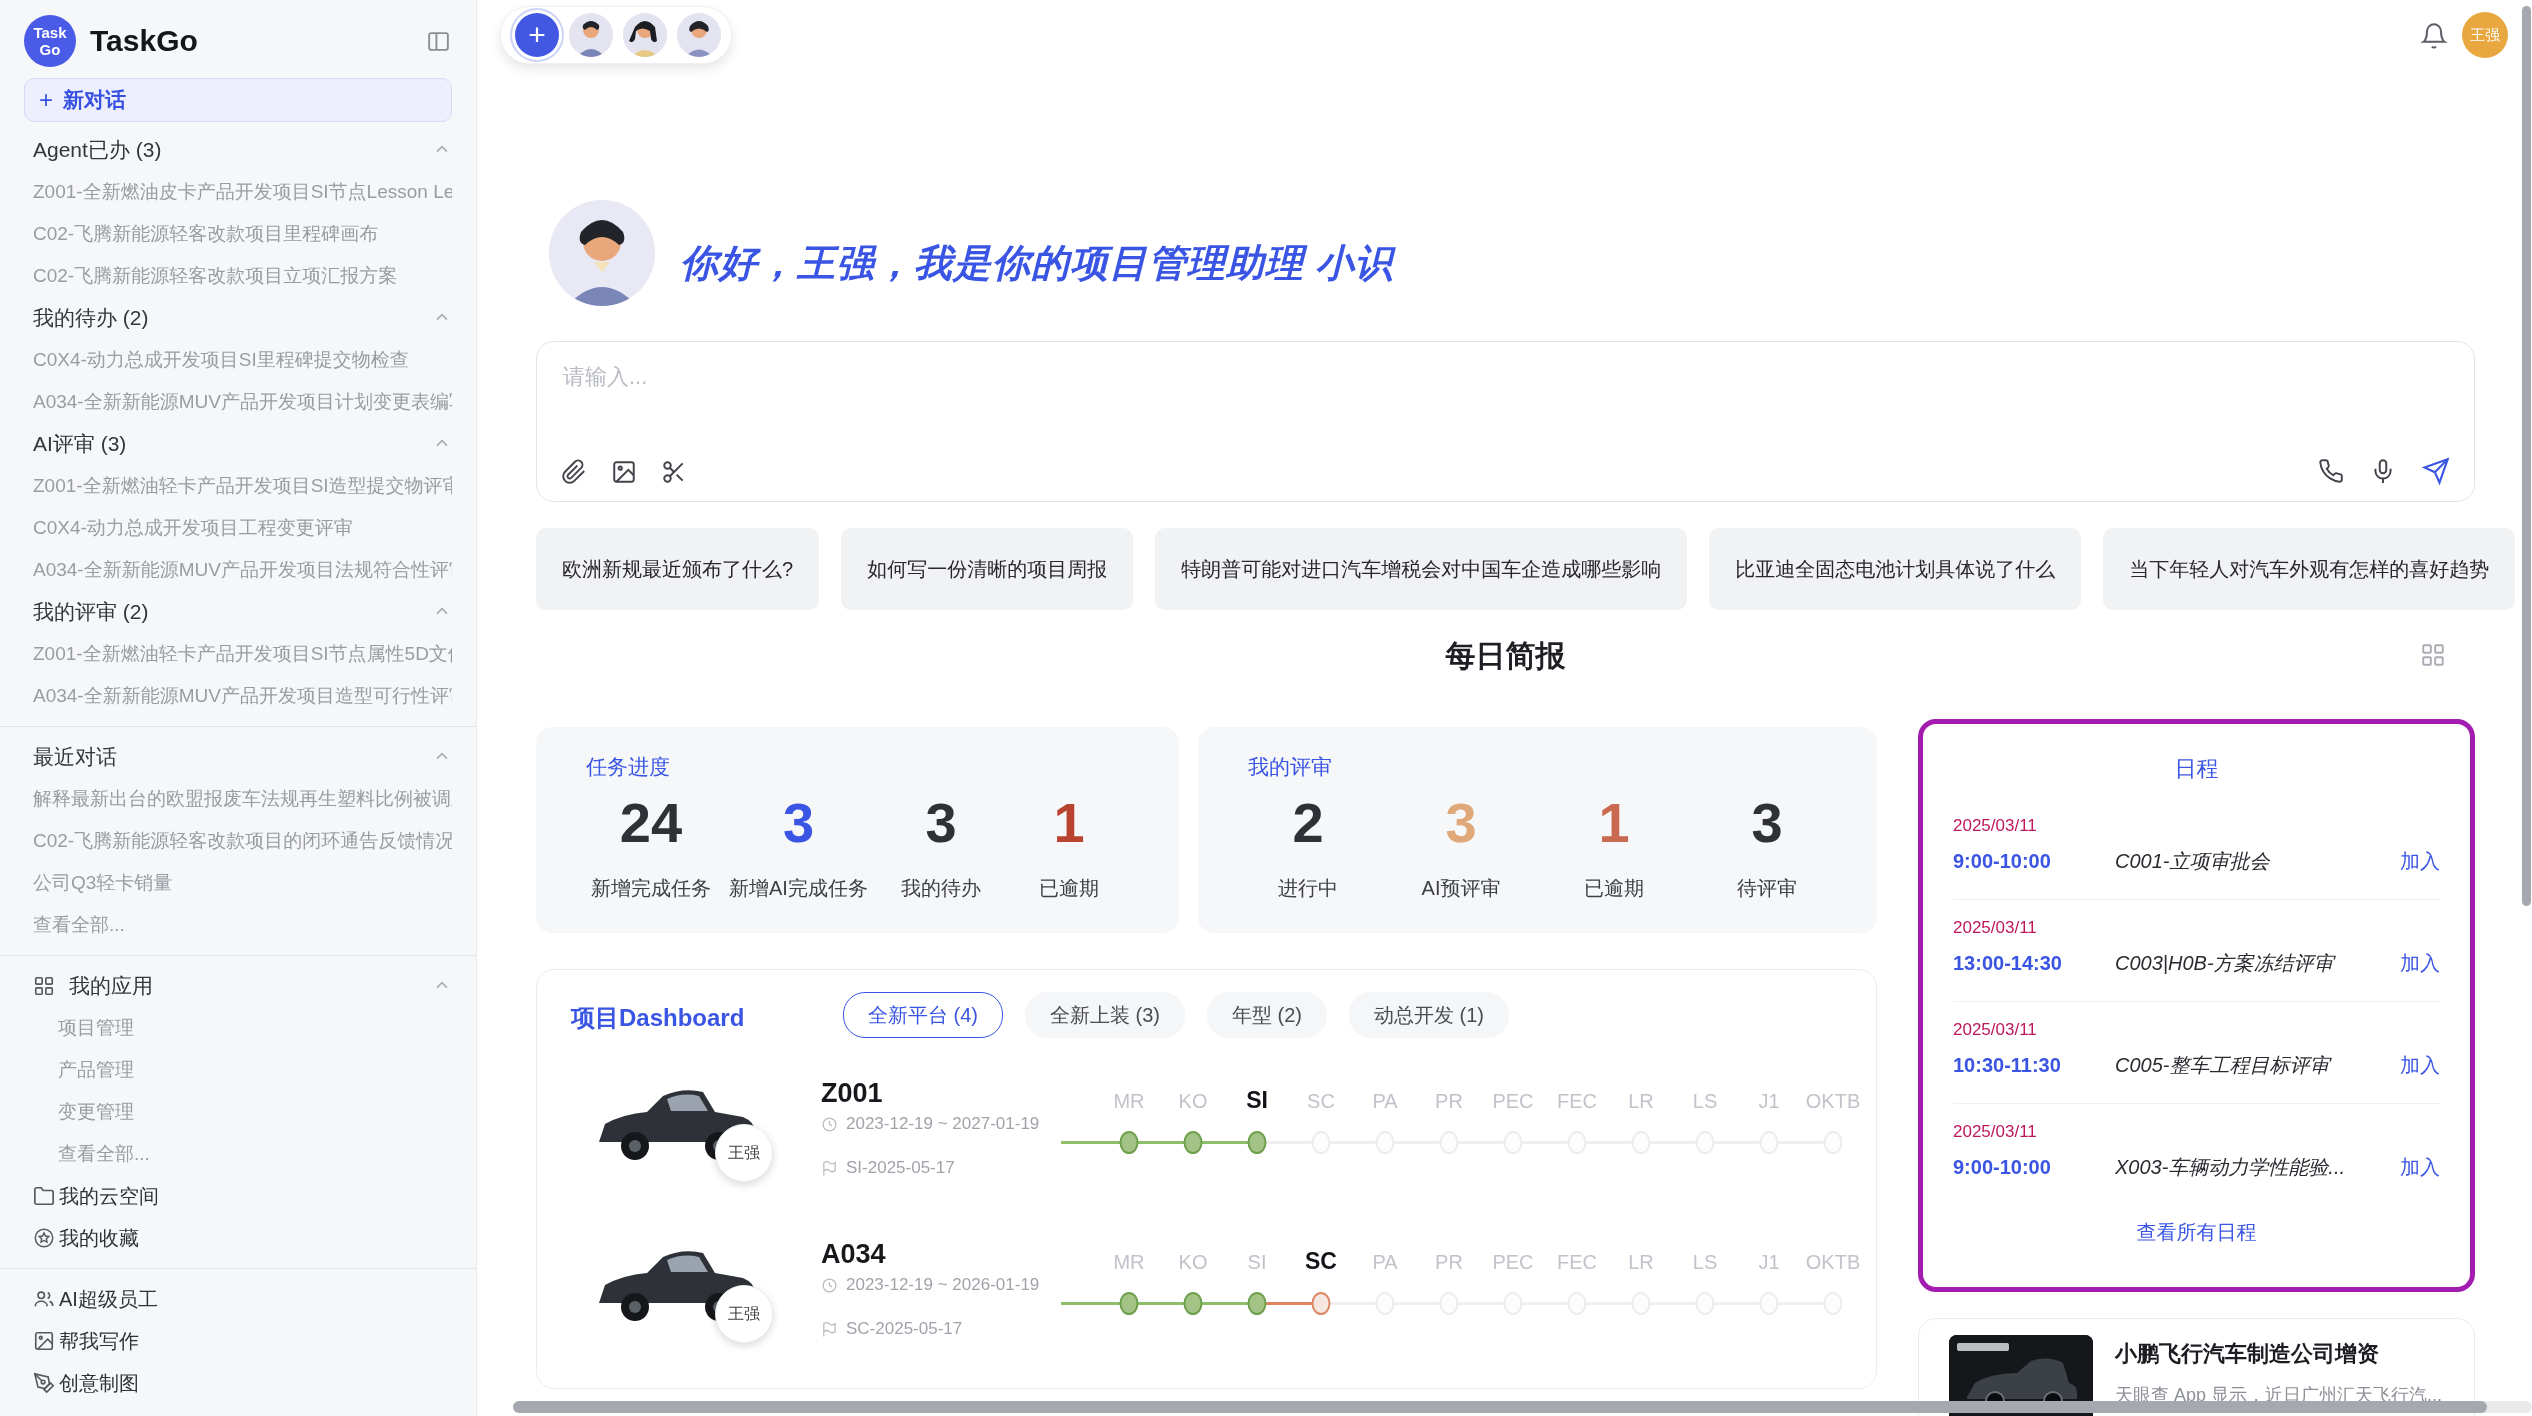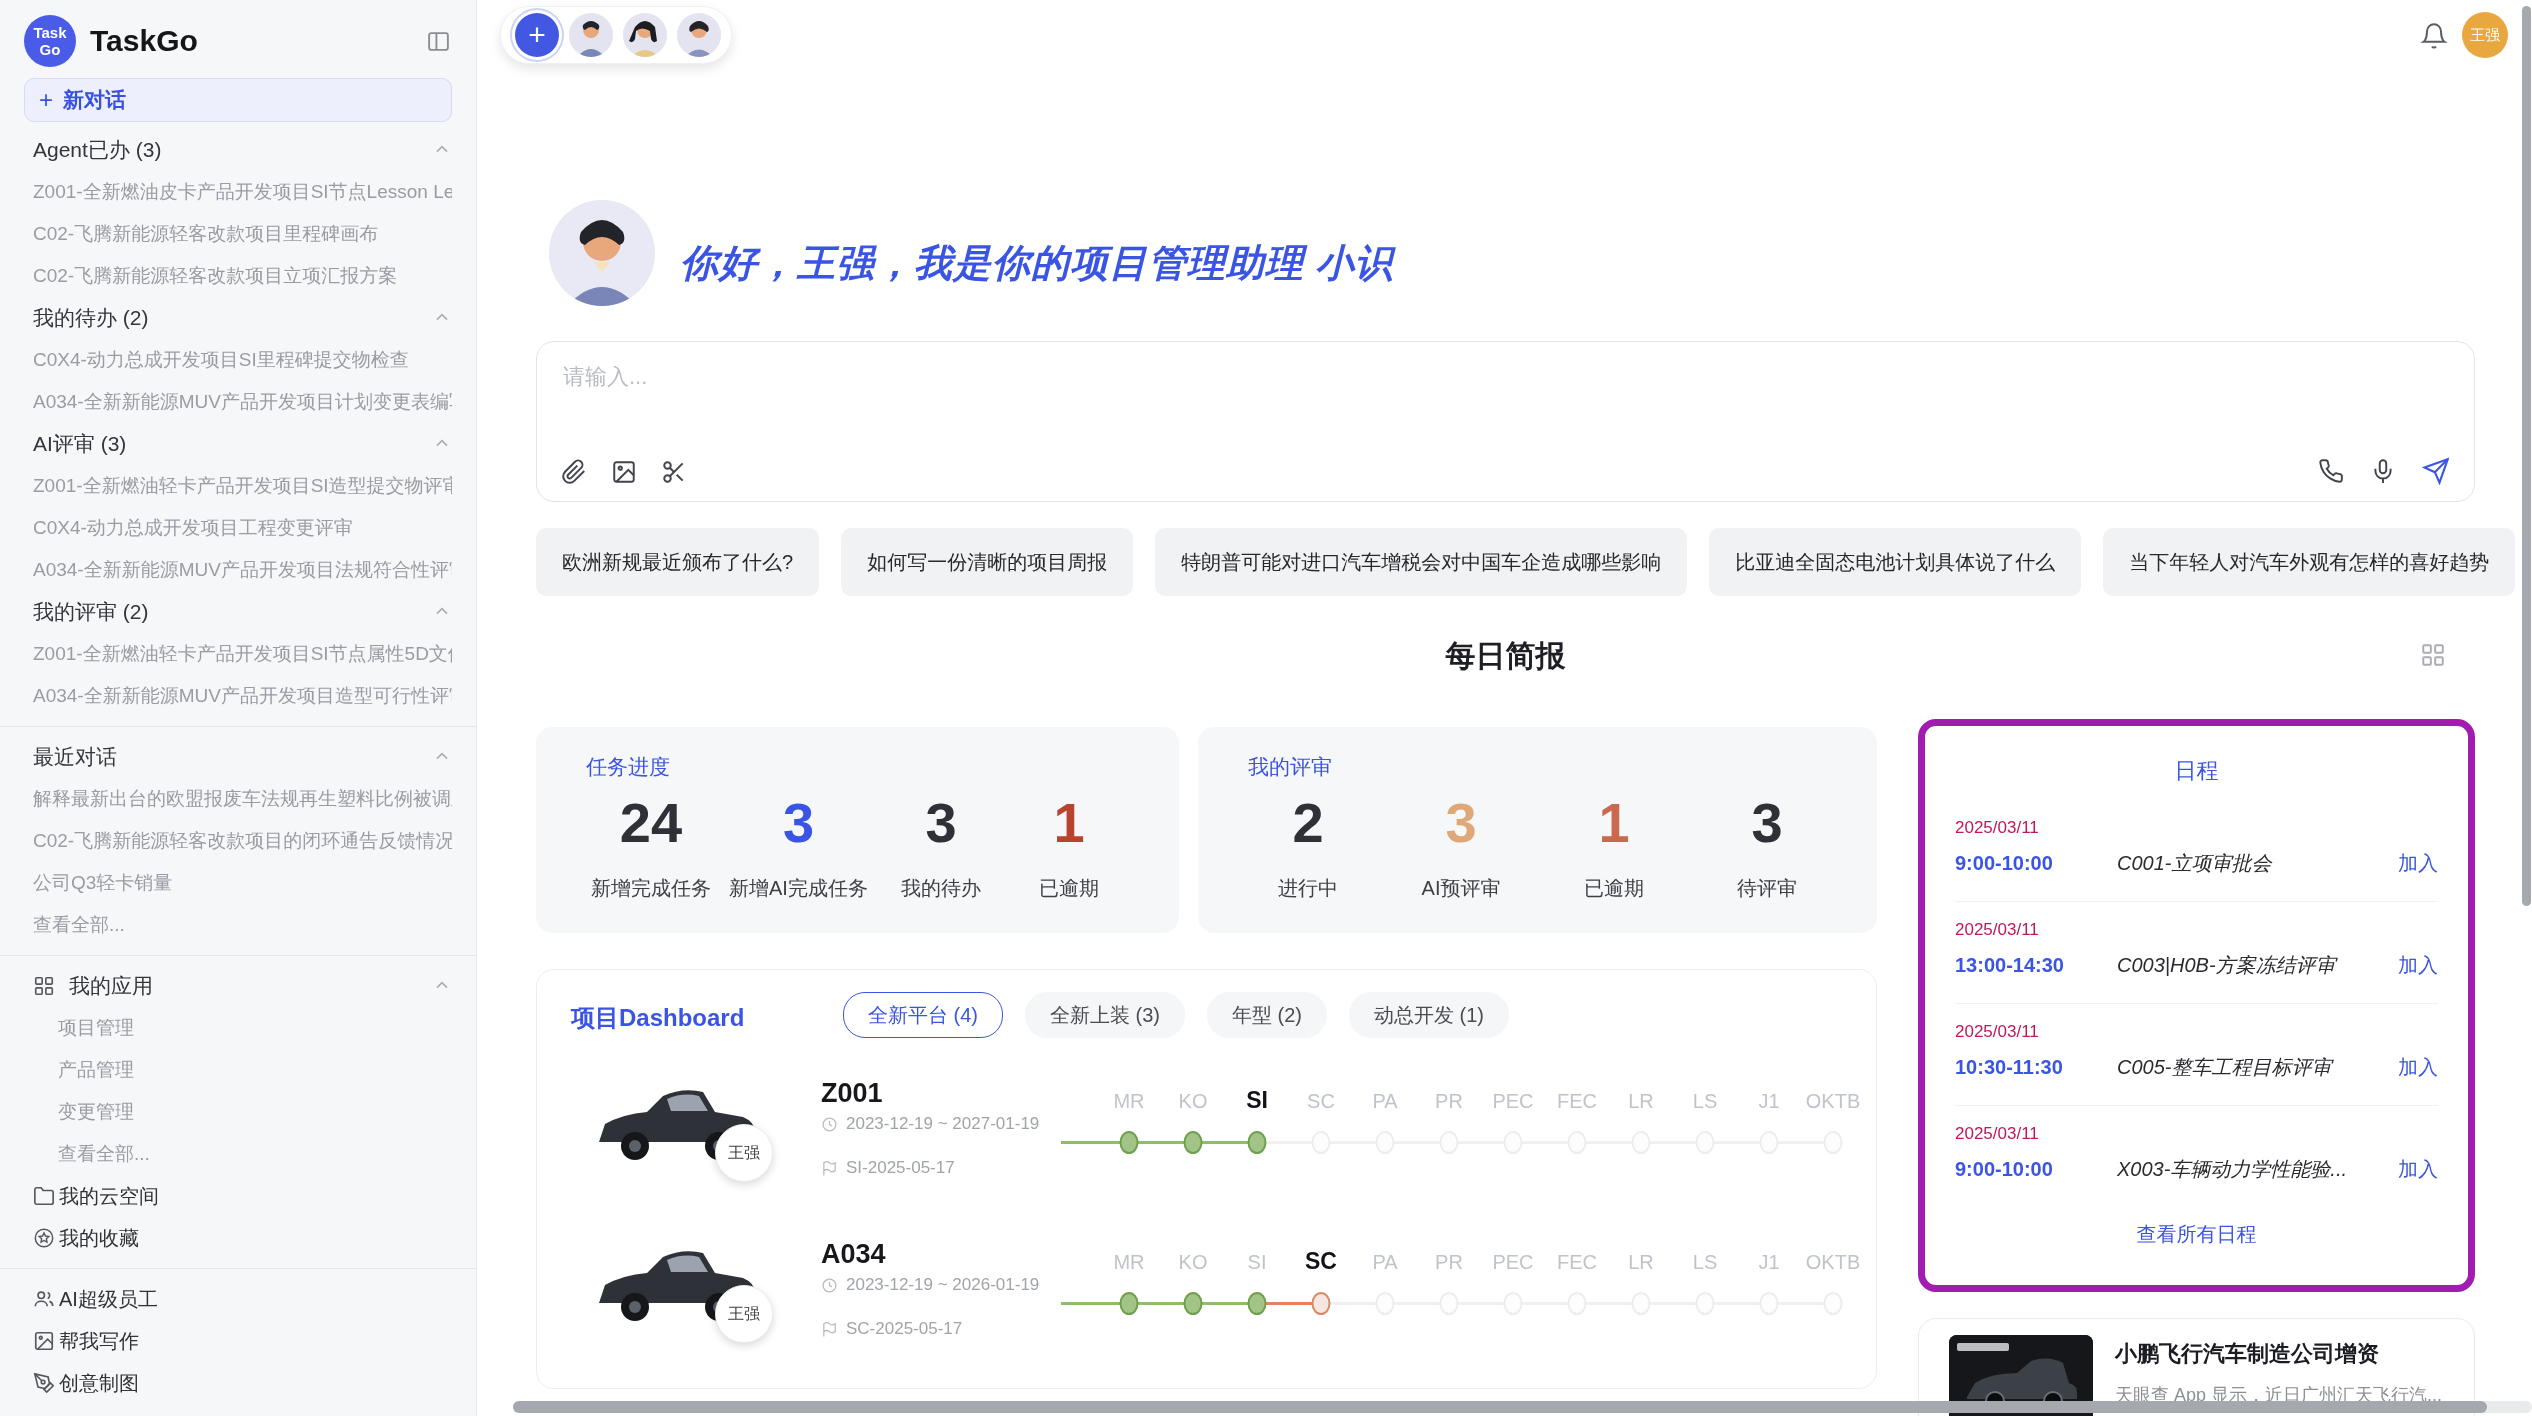--- a/index.html
+++ b/index.html
@@ -45,39 +45,39 @@
   .greeting{position:absolute;left:680px;top:238px;font-size:38px;font-weight:700;font-style:italic;color:#3A55E3;letter-spacing:1px;}
 
   .input-box{position:absolute;left:536px;top:341px;width:1939px;height:161px;border:1px solid #E2E3E7;border-radius:18px;
              box-sizing:border-box;background:#fff;}
   .placeholder{position:absolute;left:26px;top:20px;font-size:22px;color:#B9BCC3;}
   .input-icons-left{position:absolute;left:24px;bottom:16px;display:flex;gap:24px;align-items:center;}
   .input-icons-right{position:absolute;right:24px;bottom:16px;display:flex;gap:26px;align-items:center;}
   .input-icons-left .icn,.input-icons-right .icn{cursor:pointer;}
 
   #chips{position:absolute;left:536px;top:528px;display:flex;gap:22px;}
-  .chip{height:52px;background:#F1F2F4;border-radius:10px;display:flex;align-items:center;padding:8px 26px;
+  .chip{height:52px;background:#F1F2F4;border-radius:10px;display:flex;align-items:center;padding:15px 26px;
         font-size:20px;color:#27272C;white-space:nowrap;cursor:pointer;}
 
   
   .brief-title{position:absolute;left:536px;top:636px;width:1939px;text-align:center;font-size:30px;font-weight:700;color:#1E1F24;}
   .brief-grid{position:absolute;left:2420px;top:642px;cursor:pointer;}
 
   .stat-card{position:absolute;top:727px;height:206px;background:#F6F7F9;border-radius:16px;}
   #task-card{left:536px;width:643px;}
   #review-card{left:1198px;width:679px;}
   .card-label{position:absolute;left:50px;top:26px;font-size:21px;color:#3A55E3;}
   .stat-row{position:absolute;left:0;right:0;top:66px;display:flex;justify-content:space-between;padding:0 55px;}
   .stat-col{text-align:center;min-width:110px;}
   .stat-num{font-size:56px;font-weight:600;line-height:60px;}
   .stat-label{margin-top:22px;font-size:20px;color:#3F4046;}
   .c-dark{color:#2F3136;} .c-blue{color:#3A55E3;} .c-red{color:#B8432F;} .c-salmon{color:#C96A50;} .c-orange{color:#DFA878;}
 
   
-  .sched{position:absolute;left:1918px;top:719px;width:557px;height:573px;background:#fff;border:7px solid #a21caf;
+  .sched{position:absolute;left:1918px;top:719px;width:557px;height:573px;background:#fff;border:5px solid #a21caf;
          border-radius:18px;box-sizing:border-box;padding:0 30px;}
   .sched-title{text-align:center;margin-top:30px;font-size:22px;color:#3A55E3;}
   #sched-list{margin-top:14px;}
   .sched-item{padding:18px 0 24px;}
   .sched-date{font-size:17px;color:#be185d;}
   .sched-main{display:flex;align-items:center;margin-top:12px;}
   .sched-time{width:150px;font-size:20px;color:#3A55E3;font-weight:600;}
   .sched-name{flex:1;font-size:20px;color:#2A2B30;margin-left:12px;white-space:nowrap;overflow:hidden;font-style:italic;}
   .sched-join{font-size:20px;color:#3A55E3;cursor:pointer;}
   .sched-divider{height:1px;background:#F0F0F2;}

